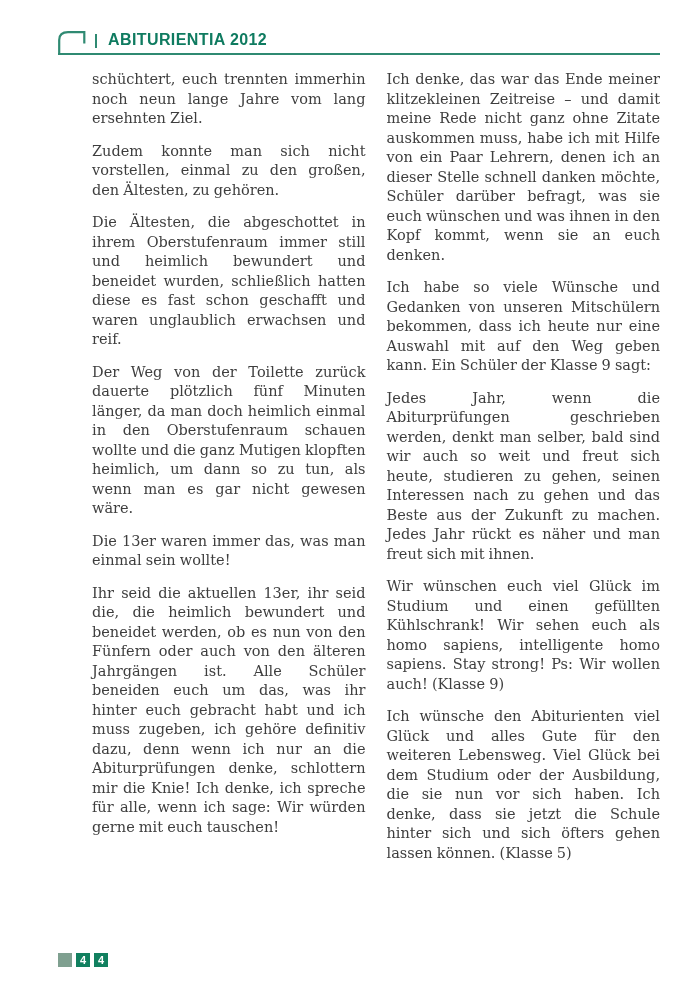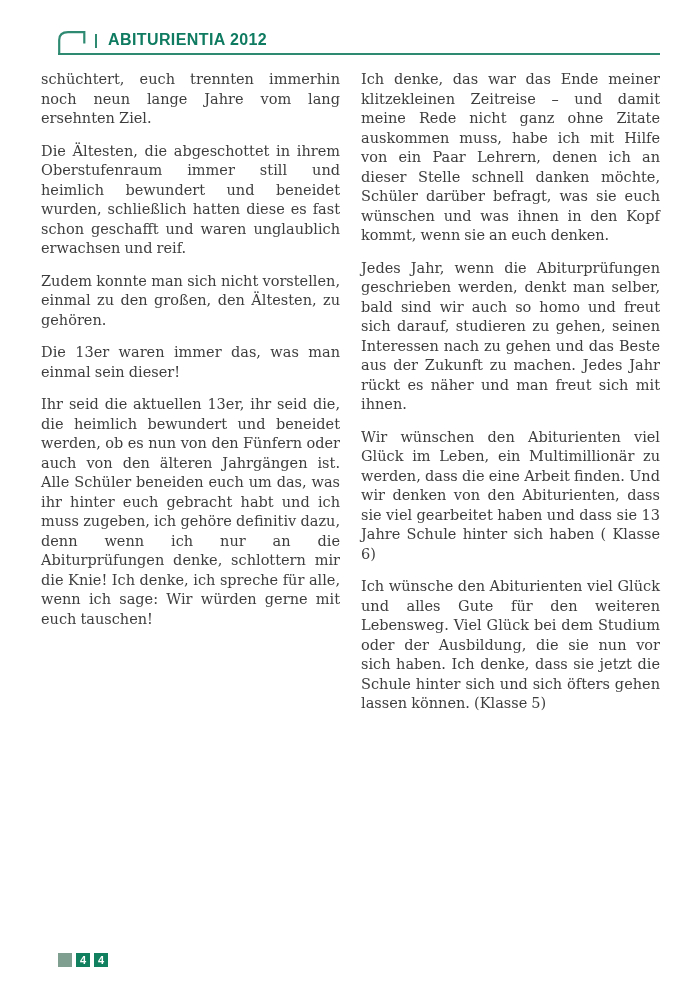--- a/index.html
+++ b/index.html
@@ -38,21 +38,21 @@
     font-weight: bold;
     font-size: 16px;
     letter-spacing: 0.4px;
     color: #0f7b60;
     white-space: nowrap;
   }
   
   .columns {
     display: flex;
     gap: 21px;
-    margin: 15px 39px 0 41px;
+    margin: 15px 39px 0 92px;
   }
   .col {
     flex: 1 1 0;
     min-width: 0;
   }
   .col p {
     margin: 0 0 13px 0;
     font-size: 14.5px;
     line-height: 19.5px;
     color: #3e3e3e;
@@ -94,29 +94,31 @@
     <svg class="tab-icon" width="28" height="23" viewBox="0 0 28 23" aria-hidden="true">
       <path d="M1.2 23 V10 Q1.2 2.2 10 2.2 H26.3 V13.5" fill="none" stroke="#2f8a72" stroke-width="2.2"></path>
     </svg>
     <div class="header-sep"></div>
     <h1 class="page-title">ABITURIENTIA 2012</h1>
   </div>
 
   <div class="columns">
     <div class="col">
       <p>schüchtert, euch trennten immerhin noch neun lange Jahre vom lang ersehnten Ziel.</p>
+      <p>Zudem konnte man sich nicht vorstellen, einmal zu den großen, den Ältesten, zu gehören.</p>
       <p>Die Ältesten, die abgeschottet in ihrem Oberstufenraum immer still und heimlich bewundert und beneidet wurden, schließlich hatten diese es fast schon geschafft und waren unglaublich erwachsen und reif.</p>
-      <p>Zudem konnte man sich nicht vorstellen, einmal zu den großen, den Ältesten, zu gehören.</p>
-      <p>Die 13er waren immer das, was man einmal sein dieser!</p>
+      <p>Der Weg von der Toilette zurück dauerte plötzlich fünf Minuten länger, da man doch heimlich einmal in den Oberstufenraum schauen wollte und die ganz Mutigen klopften heimlich, um dann so zu tun, als wenn man es gar nicht gewesen wäre.</p>
+      <p>Die 13er waren immer das, was man einmal sein wollte!</p>
       <p>Ihr seid die aktuellen 13er, ihr seid die, die heimlich bewundert und beneidet werden, ob es nun von den Fünfern oder auch von den älteren Jahrgängen ist. Alle Schüler beneiden euch um das, was ihr hinter euch gebracht habt und ich muss zugeben, ich gehöre definitiv dazu, denn wenn ich nur an die Abiturprüfungen denke, schlottern mir die Knie! Ich denke, ich spreche für alle, wenn ich sage: Wir würden gerne mit euch tauschen!</p>
     </div>
     <div class="col">
       <p>Ich denke, das war das Ende meiner klitzekleinen Zeitreise – und damit meine Rede nicht ganz ohne Zitate auskommen muss, habe ich mit Hilfe von ein Paar Lehrern, denen ich an dieser Stelle schnell danken möchte, Schüler darüber befragt, was sie euch wünschen und was ihnen in den Kopf kommt, wenn sie an euch denken.</p>
-      <p>Jedes Jahr, wenn die Abiturprüfungen geschrieben werden, denkt man selber, bald sind wir auch so homo und freut sich darauf, studieren zu gehen, seinen Interessen nach zu gehen und das Beste aus der Zukunft zu machen. Jedes Jahr rückt es näher und man freut sich mit ihnen.</p>
-      <p>Wir wünschen den Abiturienten viel Glück im Leben, ein Multimillionär zu werden, dass die eine Arbeit finden. Und wir denken von den Abiturienten, dass sie viel gearbeitet haben und dass sie 13 Jahre Schule hinter sich haben ( Klasse 6)</p>
+      <p>Ich habe so viele Wünsche und Gedanken von unseren Mitschülern bekommen, dass ich heute nur eine Auswahl mit auf den Weg geben kann. Ein Schüler der Klasse 9 sagt:</p>
+      <p>Jedes Jahr, wenn die Abiturprüfungen geschrieben werden, denkt man selber, bald sind wir auch so weit und freut sich heute, studieren zu gehen, seinen Interessen nach zu gehen und das Beste aus der Zukunft zu machen. Jedes Jahr rückt es näher und man freut sich mit ihnen.</p>
+      <p>Wir wünschen euch viel Glück im Studium und einen gefüllten Kühlschrank! Wir sehen euch als homo sapiens, intelligente homo sapiens. Stay strong! Ps: Wir wollen auch! (Klasse 9)</p>
       <p>Ich wünsche den Abiturienten viel Glück und alles Gute für den weiteren Lebensweg. Viel Glück bei dem Studium oder der Ausbildung, die sie nun vor sich haben. Ich denke, dass sie jetzt die Schule hinter sich und sich öfters gehen lassen können. (Klasse 5)</p>
     </div>
   </div>
 
   <div class="footer">
     <div class="sq sq-muted"></div>
     <div class="sq sq-green">4</div>
     <div class="sq sq-green">4</div>
   </div>
 

